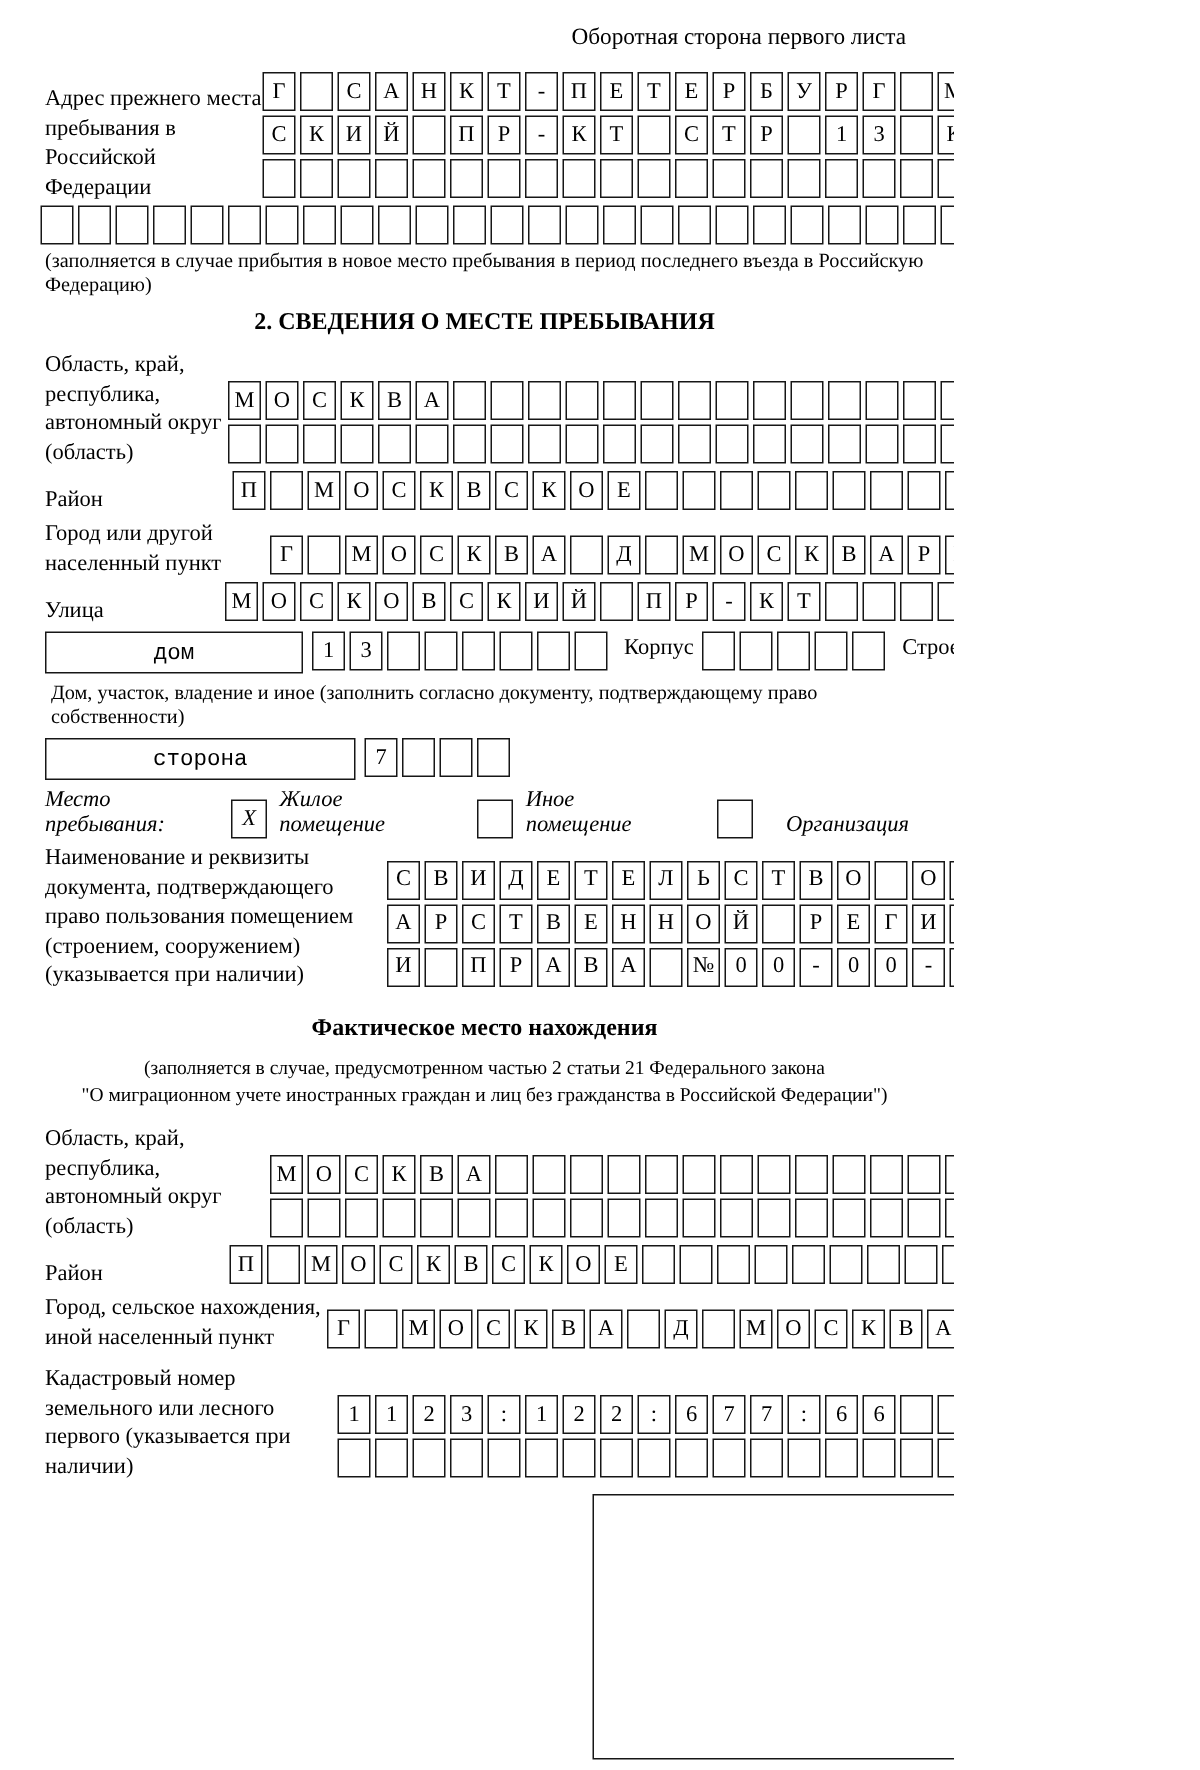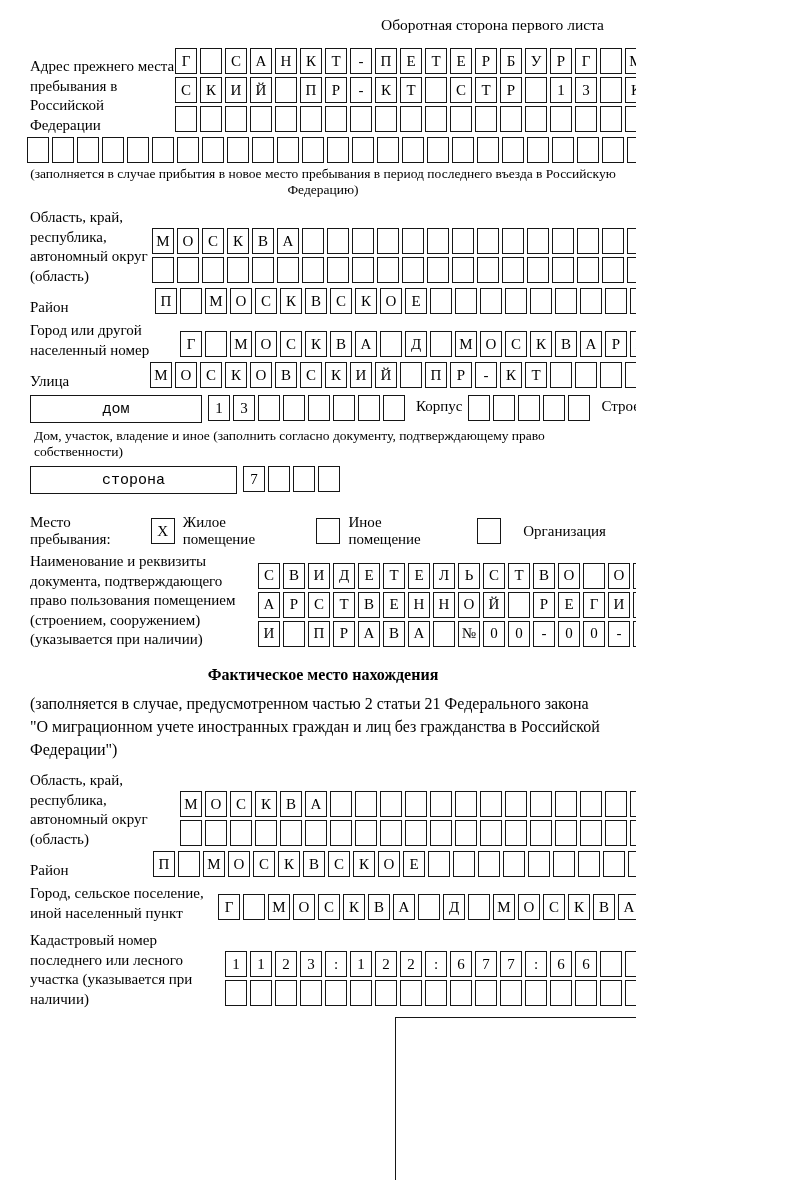--- a/index.html
+++ b/index.html
@@ -13,38 +13,38 @@
   .field{display:flex;align-items:flex-end;margin-bottom:2px;}
   .lbl{flex:none;font-size:15px;line-height:1.3;padding-top:2px;}
   .rows{display:flex;flex-direction:column;}
   .cells-row{display:flex;margin-bottom:3px;}
   .cell{
     box-sizing:border-box;flex:none;width:22px;height:26px;
     border:1.6px solid #161616;margin-right:3px;
     display:inline-flex;align-items:center;justify-content:center;
     font-size:15px;line-height:1;background:#fff;
   }
-  .note-center{text-align:center;font-size:13.5px;margin:2px 0 8px 0;}
+  .note-center{text-align:left;font-size:13.5px;margin:2px 0 8px 0;}
   .sec-title{text-align:center;font-weight:bold;font-size:16px;margin:6px 0 8px 0;}
   .caption{font-size:13.5px;margin:0 0 6px 4px;}
   .type-rect{
     box-sizing:border-box;flex:none;height:28px;border:1.6px solid #161616;
     display:inline-flex;align-items:center;justify-content:center;
     font-size:15px;margin-right:6px;background:#fff;font-family:Liberation Mono, monospace;
   }
   .inline-lbl{flex:none;font-size:15px;padding:3px 6px 0 8px;}
   .hrow{display:flex;align-items:flex-start;margin:4px 0 4px 0;}
-  .stay-row{display:flex;align-items:center;margin:19px 0 2px 0;}
+  .stay-row{display:flex;align-items:flex-end;margin:4px 0 2px 0;font-style:italic;}
   .chk{
     box-sizing:border-box;flex:none;width:24px;height:26px;border:1.6px solid #161616;
     display:inline-flex;align-items:center;justify-content:center;font-size:15px;background:#fff;
   }
   .opt{padding:0 10px 0 8px;}
   .stay-note{font-size:13.5px;margin:2px 0 10px 205px;}
-  .fact-note{text-align:left;font-size:16px;line-height:1.45;margin-bottom:8px;}
+  .fact-note{text-align:center;font-size:13px;line-height:1.45;margin-bottom:8px;}
   .confirm{margin-left:365px;margin-top:8px;}
   .confirm-box{width:357px;height:175px;border:1.6px solid #161616;background:#fff;}
 </style>
 </head>
 <body>
 
 <div class="page">
 
   <div class="hdr-note">Оборотная сторона первого листа</div>
 
@@ -160,20 +160,21 @@
         <span class="cell"></span>
         <span class="cell"></span>
         <span class="cell"></span>
         <span class="cell"></span>
         <span class="cell"></span>
         <span class="cell"></span>
       </div>
     <div class="note-center">(заполняется в случае прибытия в новое место пребывания в период последнего въезда в Российскую Федерацию)</div>
   </div>
 
+  <div class="sec-title">2. СВЕДЕНИЯ О МЕСТЕ ПРЕБЫВАНИЯ</div>
 
   <div class="field">
     <div class="lbl" style="width:122px">Область, край, республика, автономный округ (область)</div>
     <div class="rows">
       <div class="cells-row">
           <span class="cell">М</span>
           <span class="cell">О</span>
           <span class="cell">С</span>
           <span class="cell">К</span>
           <span class="cell">В</span>
@@ -253,21 +254,21 @@
         <span class="cell"></span>
         <span class="cell"></span>
         <span class="cell"></span>
         <span class="cell"></span>
         <span class="cell"></span>
         <span class="cell"></span>
       </div>
   </div>
 
   <div class="field">
-    <div class="lbl" style="width:150px">Город или другой населенный номер</div>
+    <div class="lbl" style="width:150px">Город или другой населенный пункт</div>
     <div class="cells-row">
         <span class="cell">Г</span>
         <span class="cell"></span>
         <span class="cell">М</span>
         <span class="cell">О</span>
         <span class="cell">С</span>
         <span class="cell">К</span>
         <span class="cell">В</span>
         <span class="cell">А</span>
         <span class="cell"></span>
@@ -534,21 +535,21 @@
         <span class="cell"></span>
         <span class="cell"></span>
         <span class="cell"></span>
         <span class="cell"></span>
         <span class="cell"></span>
         <span class="cell"></span>
       </div>
   </div>
 
   <div class="field">
-    <div class="lbl" style="width:188px">Город, сельское поселение, иной населенный пункт</div>
+    <div class="lbl" style="width:188px">Город, сельское нахождения, иной населенный пункт</div>
     <div class="cells-row">
         <span class="cell">Г</span>
         <span class="cell"></span>
         <span class="cell">М</span>
         <span class="cell">О</span>
         <span class="cell">С</span>
         <span class="cell">К</span>
         <span class="cell">В</span>
         <span class="cell">А</span>
         <span class="cell"></span>
@@ -562,21 +563,21 @@
         <span class="cell">А</span>
         <span class="cell">Р</span>
         <span class="cell">И</span>
         <span class="cell">К</span>
         <span class="cell">И</span>
         <span class="cell"></span>
       </div>
   </div>
 
   <div class="field">
-    <div class="lbl" style="width:195px">Кадастровый номер последнего или лесного участка (указывается при наличии)</div>
+    <div class="lbl" style="width:195px">Кадастровый номер земельного или лесного первого (указывается при наличии)</div>
     <div class="rows" style="padding-top:26px">
       <div class="cells-row">
           <span class="cell">1</span>
           <span class="cell">1</span>
           <span class="cell">2</span>
           <span class="cell">3</span>
           <span class="cell">:</span>
           <span class="cell">1</span>
           <span class="cell">2</span>
           <span class="cell">2</span>

